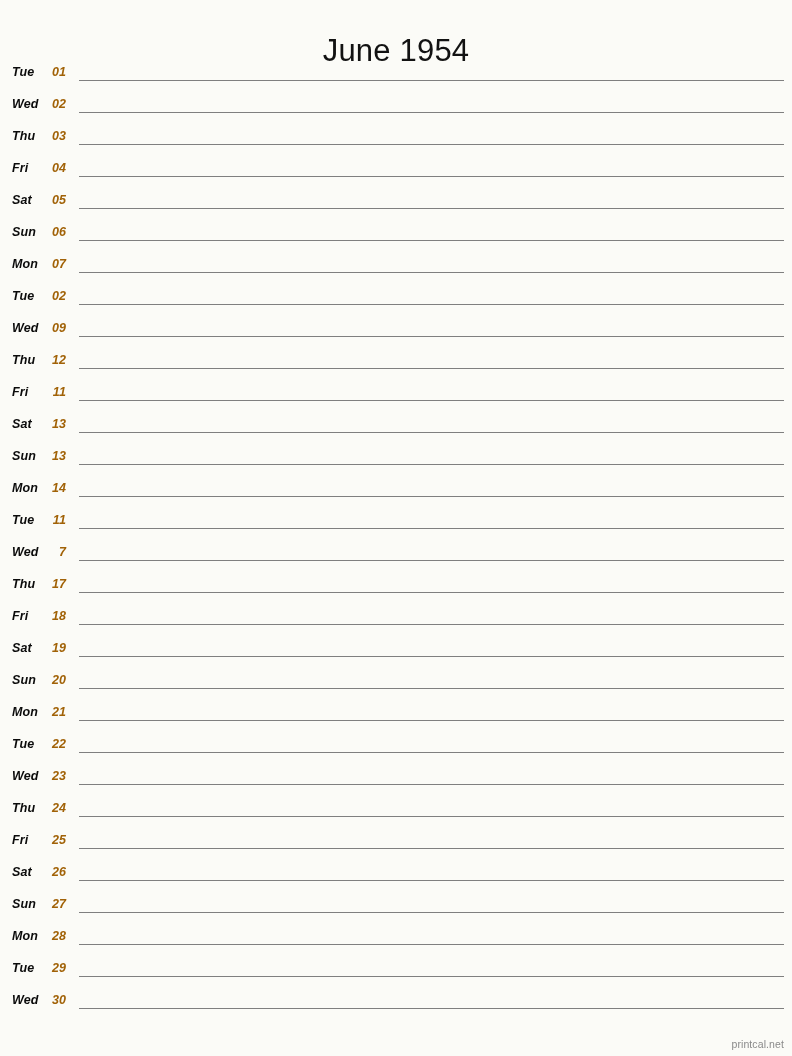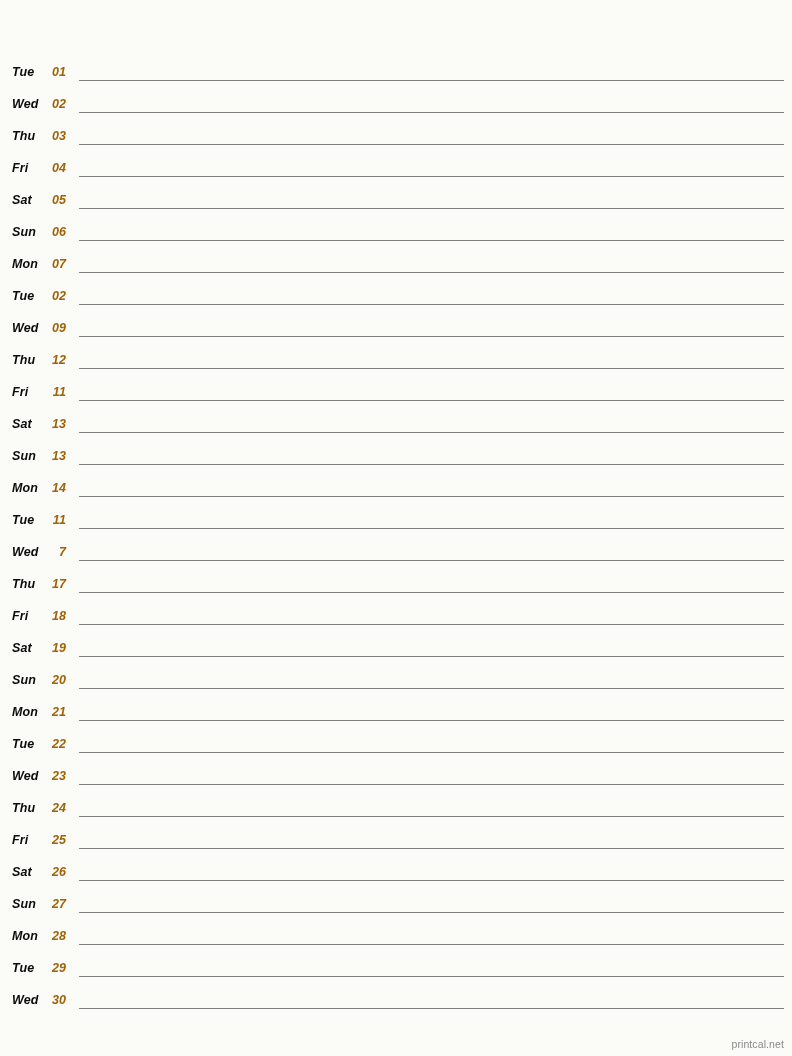--- a/index.html
+++ b/index.html
@@ -89,20 +89,21 @@
     color: #8a8a8a;
     letter-spacing: 0.1px;
     line-height: 13px;
   }
 </style>
 </head>
 <body>
 
 <div class="page">
 
+  <h1 class="title">June 1954</h1>
 
   <div class="rows">
       <div class="day-row">
         <span class="day-abbr">Tue</span>
         <span class="day-num">01</span>
         <div class="write-line"></div>
       </div>
       <div class="day-row">
         <span class="day-abbr">Wed</span>
         <span class="day-num">02</span>

